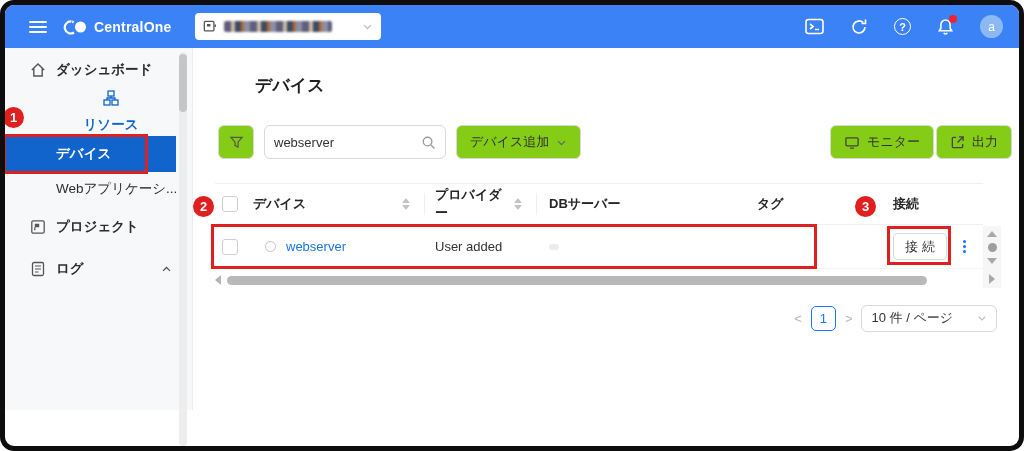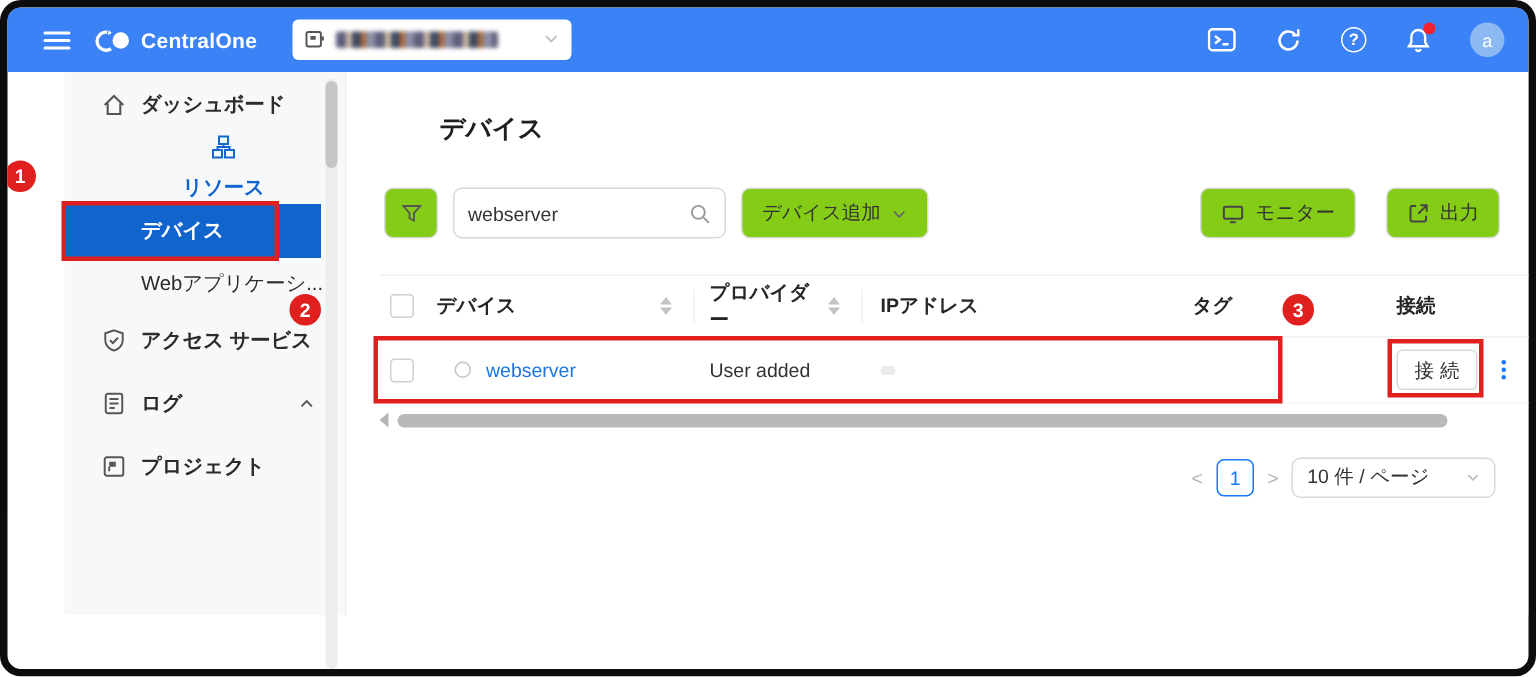--- a/index.html
+++ b/index.html
@@ -15,21 +15,21 @@
   .tenant .chev { margin-left:auto; color:#b9bec7; }
   .redact-tenant { width:108px; height:11px; border-radius:2px; filter:blur(1.3px);
     background:repeating-linear-gradient(90deg,#5f5f7d 0 7px,#c9b8a0 7px 11px,#3f4a63 11px 17px,#b06a3a 17px 20px,#8a8fa5 20px 26px); }
   .top-right { margin-left:auto; display:flex; align-items:center; gap:26px; }
   .top-icon { display:flex; align-items:center; justify-content:center; cursor:pointer; position:relative; }
   .help-circle { width:17px; height:17px; border:1.5px solid #fff; border-radius:50%; font-size:11px; font-weight:700; display:flex; align-items:center; justify-content:center; }
   .bell-dot { position:absolute; top:-3px; right:-3px; width:8px; height:8px; border-radius:50%; background:#f5222d; }
   .avatar { width:23px; height:23px; border-radius:50%; background:#8cb9f2; color:#fff; font-size:12px; display:flex; align-items:center; justify-content:center; cursor:pointer; }
 
   
-  .body-row { display:flex; height:362px;margin-left:38px; }
+  .body-row { display:flex; height:362px; }
 
   
   .sidebar { width:188px; background:#f7f8fa; position:relative; padding-top:2px; border-right:1px solid #ececec; flex:none; }
   .s-item { display:flex; align-items:center; font-size:13.5px; color:#2b2b2b; cursor:pointer; padding-left:25px; gap:10px; font-weight:700; }
   .s-item .sicon { width:16px; height:16px; color:#555; flex:none; display:flex; }
   .s-item.h40 { height:40px; } .s-item.h42 { height:42px; }
   .s-sub { height:34px; display:flex; align-items:center; padding-left:51px; font-size:13.5px; color:#2b2b2b; cursor:pointer; font-weight:500; }
   .s-section-blue { color:#1264cd;flex-direction:column; } .s-section-blue .sicon { color:#1264cd; }
   .s-chevron { margin-left:auto; margin-right:20px; color:#1264cd; display:flex; }
   .s-chevron.gray { color:#555; }
@@ -40,21 +40,21 @@
   
   .main { flex:1; position:relative; background:#fff; }
   .page-title { position:absolute; left:62px; top:26px; font-size:17px; font-weight:700; color:#1f1f1f; }
   .toolbar-left { position:absolute; left:25px; top:77px; display:flex; gap:10px; height:34px; }
   .btn { display:flex; align-items:center; justify-content:center; gap:7px; border:1px solid #d9d9d9; border-radius:6px; background:#84cc16; font-size:13px; color:#333; cursor:pointer; padding:0 13px; height:34px; }
   .btn .bicon { display:flex; color:#444; }
   .filter-btn { width:36px; padding:0; }
   .searchbox { width:182px; height:34px; border:1px solid #d9d9d9; border-radius:6px; display:flex; align-items:center; padding:0 9px; background:#fff; }
   .searchbox input { border:none; outline:none; flex:1; font-size:13px; color:#333; font-family:inherit; background:transparent; min-width:0; }
   .searchbox .sicon2 { color:#9b9b9b; display:flex; }
-  .toolbar-right { position:absolute; right:19px; top:77px; display:flex; gap:20px; height:34px; }
+  .toolbar-right { position:absolute; right:7px; top:77px; display:flex; gap:2px; height:34px; }
 
   
   .table { position:absolute; left:22px; top:135px; width:768px; }
   .thead { display:flex; align-items:center; height:42px; border-top:1px solid #f0f0f0; border-bottom:1px solid #f0f0f0; font-size:13px; font-weight:700; color:#262626; }
   .trow { display:flex; align-items:center; height:44px; border-bottom:1px solid #f5f5f5; font-size:13px; color:#333; position:relative; }
   .c-check { width:38px; display:flex; align-items:center; padding-left:7px; flex:none; }
   .c-device { width:172px; display:flex; align-items:center; flex:none; }
   .c-provider{ width:112px; display:flex; align-items:center; padding-left:10px; flex:none; }
   .c-ip { width:212px; display:flex; align-items:center; padding-left:12px; flex:none; }
   .c-tag { width:136px; display:flex; align-items:center; padding-left:8px; flex:none; }
@@ -188,49 +188,40 @@
       <div class="s-selected">
         <span>デバイス</span>
         <span class="red-box" style="left:-2px; top:-2px; width:145px; height:40px;"></span>
       </div>
       <div class="s-sub">
           <span>Webアプリケーシ...</span>
         </div>
       <div class="s-item h42">
         <span class="sicon">
           <svg width="16" height="16" viewBox="0 0 16 16">
-              <path d="M8 1.2l5.8 2v4.6c0 3.8-2.9 5.9-5.8 7-2.9-1.1-5.8-3.2-5.8-7V3.2z" fill="none" stroke="currentColor" stroke-width="1.3"></path>
-              <path d="M5.3 7.8l1.9 1.9 3.5-3.5" fill="none" stroke="currentColor" stroke-width="1.3"></path>
-            </svg>
-        </span>
-        <span>アクセス サービス</span>
+              <rect x="1.8" y="1.8" width="12.4" height="12.4" rx="1.5" fill="none" stroke="currentColor" stroke-width="1.3"></rect>
+              <path d="M4.8 4.8h4.4v3.4H4.8z" fill="currentColor"></path>
+              <path d="M4.8 8.2v3" stroke="currentColor" stroke-width="1.3"></path>
+            </svg>
+        </span>
+        <span>プロジェクト</span>
       </div>
       <div class="s-item h42">
         <span class="sicon">
           <svg width="16" height="16" viewBox="0 0 16 16">
               <rect x="2.5" y="1.5" width="11" height="13" rx="1.5" fill="none" stroke="currentColor" stroke-width="1.3"></rect>
               <path d="M5 5h6M5 8h6M5 11h3.5" stroke="currentColor" stroke-width="1.2"></path>
             </svg>
         </span>
         <span>ログ</span>
         <span class="s-chevron gray">
           <svg width="11" height="11" viewBox="0 0 16 16">
               <path d="M3 10l5-5 5 5" fill="none" stroke="currentColor" stroke-width="1.8"></path>
             </svg>
         </span>
-      </div>
-      <div class="s-item h42">
-        <span class="sicon">
-          <svg width="16" height="16" viewBox="0 0 16 16">
-              <rect x="1.8" y="1.8" width="12.4" height="12.4" rx="1.5" fill="none" stroke="currentColor" stroke-width="1.3"></rect>
-              <path d="M4.8 4.8h4.4v3.4H4.8z" fill="currentColor"></path>
-              <path d="M4.8 8.2v3" stroke="currentColor" stroke-width="1.3"></path>
-            </svg>
-        </span>
-        <span>プロジェクト</span>
       </div>
       <div class="sb-track">
           <span class="sb-thumb"></span>
         </div>
     </aside>
 
     <main class="main">
       <h1 class="page-title">デバイス</h1>
 
       <div class="toolbar-left">
@@ -296,21 +287,21 @@
           </div>
           <div class="c-provider">
             <span>プロバイダー</span>
             <span class="sorter">
                 <i class="car-up"></i>
                 <i class="car-dn"></i>
               </span>
             <span class="hdr-sep"></span>
           </div>
           <div class="c-ip">
-              <span>IPアドレス</span>
+              <span>DBサーバー</span>
             </div>
           <div class="c-tag">
               <span>タグ</span>
             </div>
           <div class="c-connect">
               <span>接続</span>
             </div>
         </div>
 
         <div class="trow">

